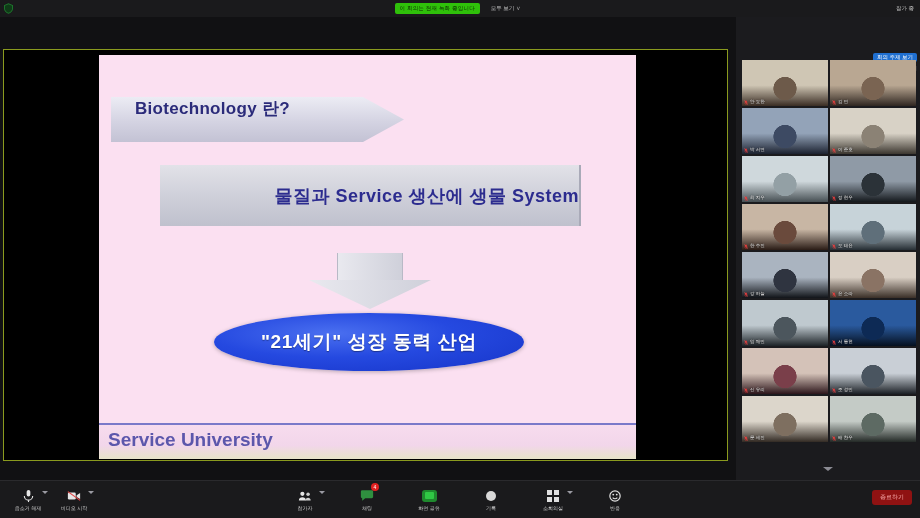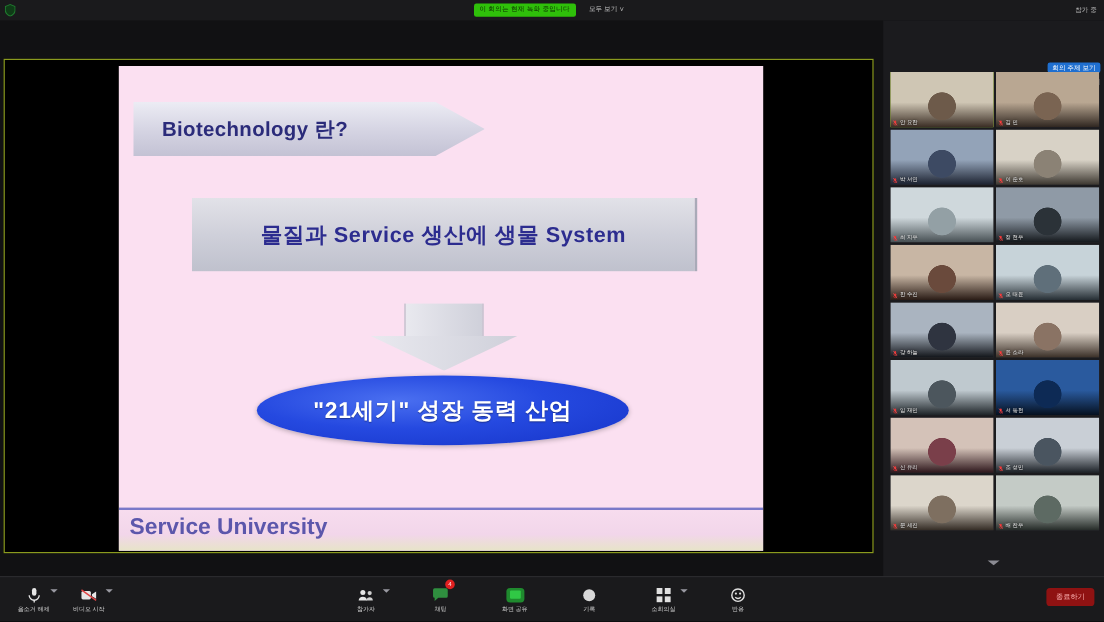--- a/index.html
+++ b/index.html
@@ -50,38 +50,38 @@
   }
   .slide {
     position: absolute; left: 95px; top: 5px;
     width: 537px; height: 404px;
     background: #fbe0f1;
     overflow: hidden;
   }
 
   
   .title-arrow {
-    position: absolute; left: 12px; top: 30px;
+    position: absolute; left: 12px; top: 42px;
     width: 293px; height: 45px;
     background: linear-gradient(180deg,#ececf4 0%, #d4d3e2 55%, #c3c2d4 100%);
     clip-path: polygon(0 0, 86% 0, 100% 50%, 86% 100%, 0 100%);
-    display: flex; align-items: center;
+    display: flex; 
   }
   .title-arrow span {
     padding-left: 24px; color: #2b2b7a; font-size: 17px; font-weight: bold;
     letter-spacing: .3px; white-space: nowrap;
   }
 
   
   .grey-box {
     position: absolute; left: 61px; top: 110px;
     width: 421px; height: 61px;
     background: linear-gradient(180deg,#e2e2e8 0%, #cfd0da 50%, #bfc1cd 100%);
     display: flex; flex-direction: column;
-    align-items: center; justify-content: center;
+    align-items: flex-end; justify-content: center;
     border-right: 2px solid #a9aab8;
   }
   .grey-box .ln {
     color: #2c2c8f; font-size: 18px; font-weight: bold;
     letter-spacing: .5px; white-space: nowrap; line-height: 26px;
   }
 
   
   .down-arrow {
     position: absolute; left: 210px; top: 198px; width: 122px; height: 56px;

